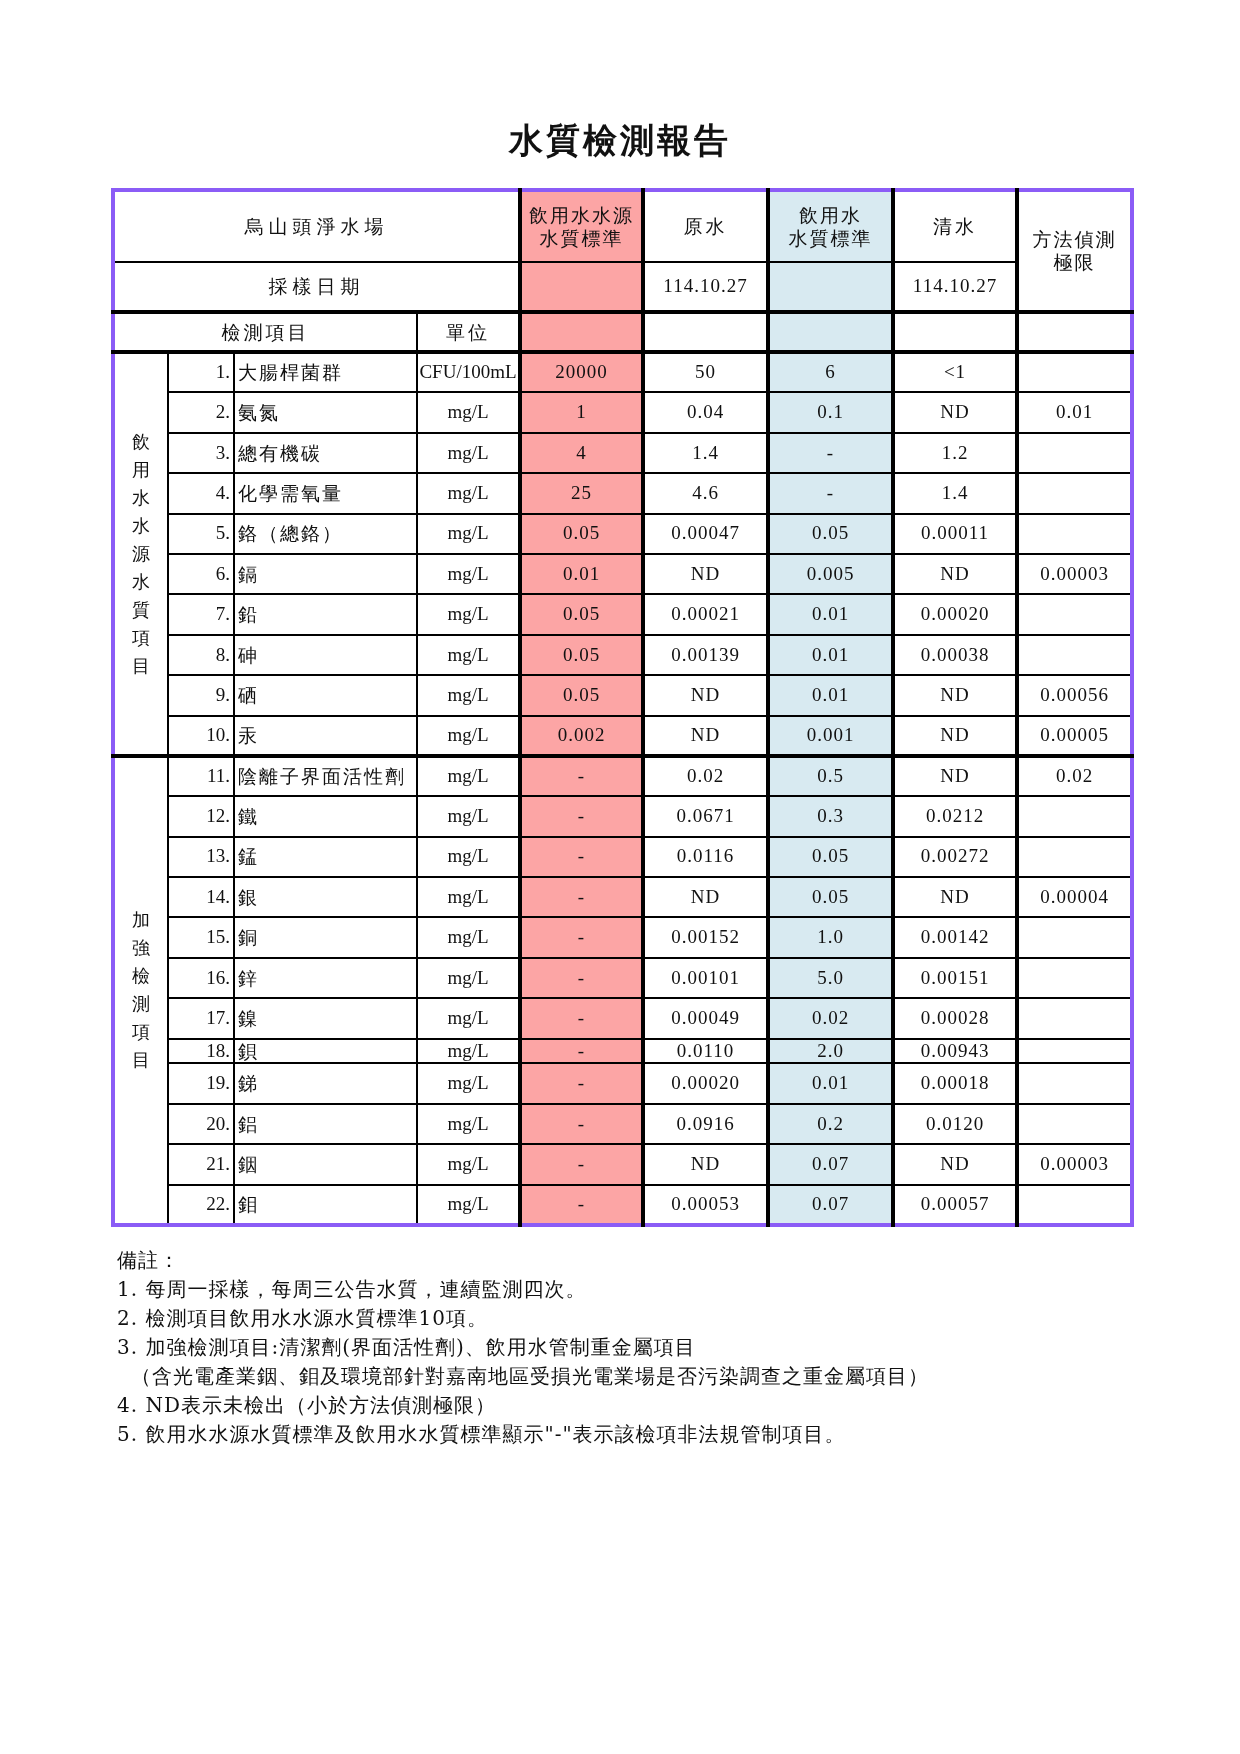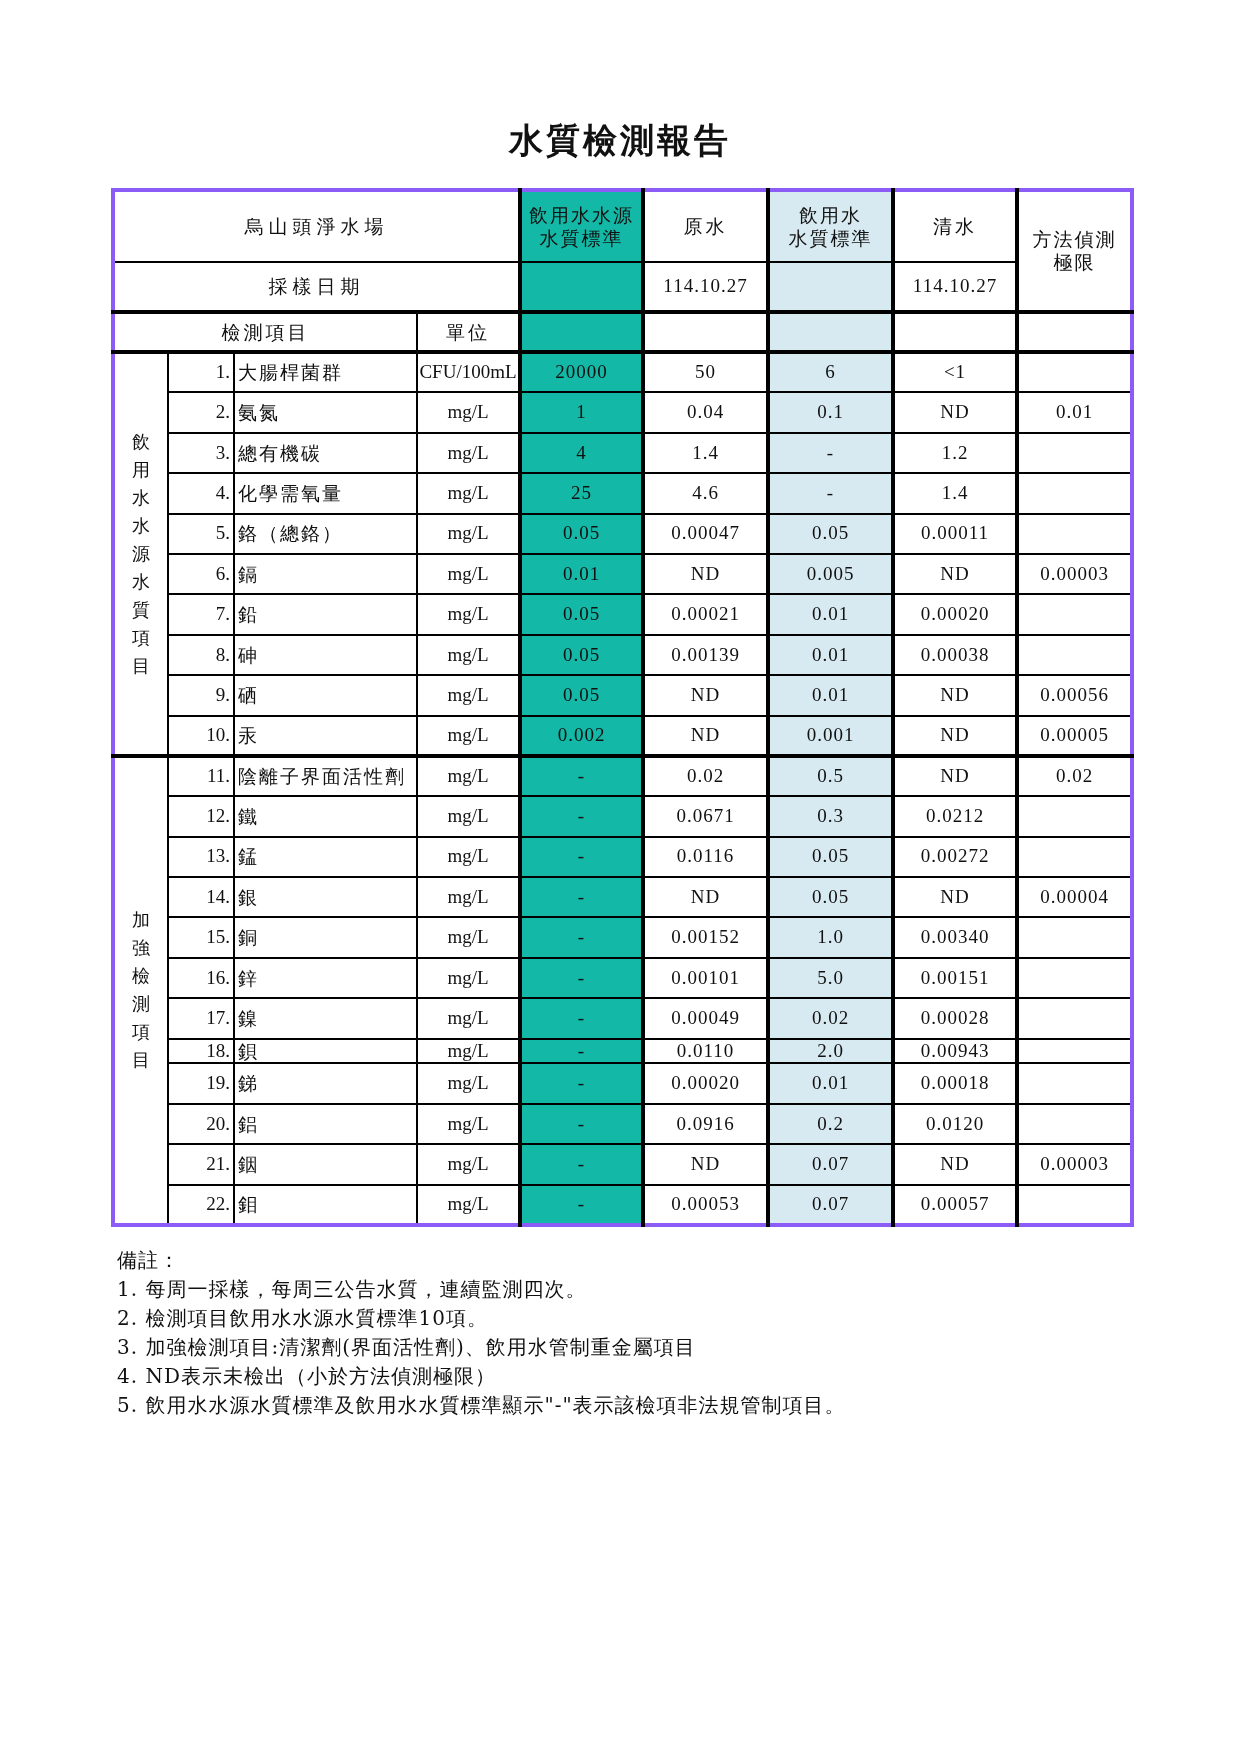--- a/index.html
+++ b/index.html
@@ -7,21 +7,21 @@
        font-family:"DejaVu Serif","Liberation Serif",serif;color:#111;}
   .title{position:absolute;left:0;width:1240px;top:118px;text-align:center;
          font-size:34px;font-weight:bold;letter-spacing:3px;
          font-family:"DejaVu Sans","Liberation Sans",sans-serif;}
   table.report{position:absolute;left:111px;top:188px;border-collapse:collapse;
         table-layout:fixed;border:4px solid #8b5cf6;}
   table.report td{border:2px solid #000;padding:0;text-align:center;vertical-align:middle;
         font-size:19px;line-height:1.2;overflow:hidden;white-space:nowrap;}
   .bt{border-top:4px solid #000 !important;}
   .bl{border-left:4px solid #000 !important;}
-  .g{background:#14b8a6;}
+  .g{background:#fca5a5;}
   .b{background:#d8eaf1;}
   .hdr{font-size:19px;letter-spacing:3px;}
   .plant{font-size:25px;letter-spacing:5px;}
   .date-label{font-size:22px;letter-spacing:5px;}
   .small-hdr{font-size:18px;letter-spacing:2px;white-space:normal !important;line-height:1.45;}
   .num{text-align:right !important;padding-right:3px !important;font-size:20px;
        font-family:"Liberation Serif",serif;}
   .name{text-align:left !important;padding-left:3px !important;font-size:18px;letter-spacing:2px;}
   .unit{font-size:19px;font-family:"Liberation Serif",serif;}
   .unit.cfu{font-size:19px;}
@@ -243,21 +243,21 @@
         <td class="val bl">ND</td>
         <td class="val bl">0.00004</td>
       </tr>
       <tr style="height: 40.4px;">
         <td class="num">15.</td>
         <td class="name">銅</td>
         <td class="unit">mg/L</td>
         <td class="val g bl">-</td>
         <td class="val bl">0.00152</td>
         <td class="val b bl">1.0</td>
-        <td class="val bl">0.00340</td>
+        <td class="val bl">0.00142</td>
         <td class="val bl"></td>
       </tr>
       <tr style="height: 40.4px;">
         <td class="num">16.</td>
         <td class="name">鋅</td>
         <td class="unit">mg/L</td>
         <td class="val g bl">-</td>
         <td class="val bl">0.00101</td>
         <td class="val b bl">5.0</td>
         <td class="val bl">0.00151</td>
@@ -324,15 +324,16 @@
         <td class="val bl"></td>
       </tr>
     </tbody>
 </table>
 
 <div class="notes">
   <div>備註：</div>
   <div>1. 每周一採樣，每周三公告水質，連續監測四次。</div>
   <div>2. 檢測項目飲用水水源水質標準10項。</div>
   <div>3. 加強檢測項目:清潔劑(界面活性劑)、飲用水管制重金屬項目</div>
+  <div class="indent">（含光電產業銦、鉬及環境部針對嘉南地區受損光電業場是否污染調查之重金屬項目）</div>
   <div>4. ND表示未檢出（小於方法偵測極限）</div>
   <div>5. 飲用水水源水質標準及飲用水水質標準顯示"-"表示該檢項非法規管制項目。</div>
 </div>
 
 </body></html>

